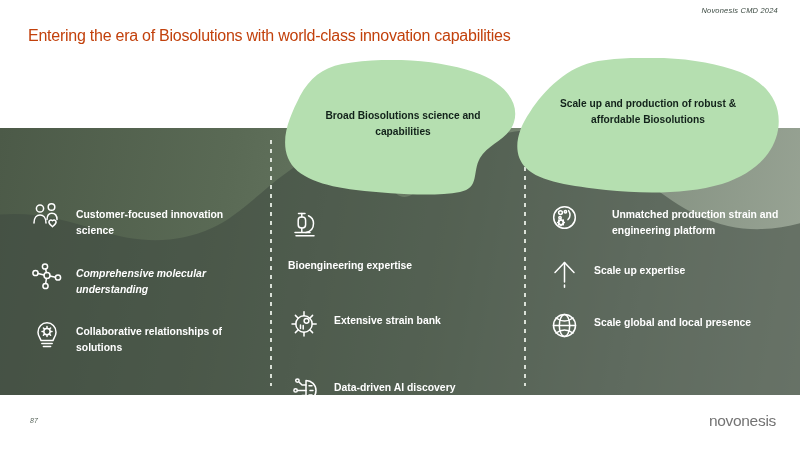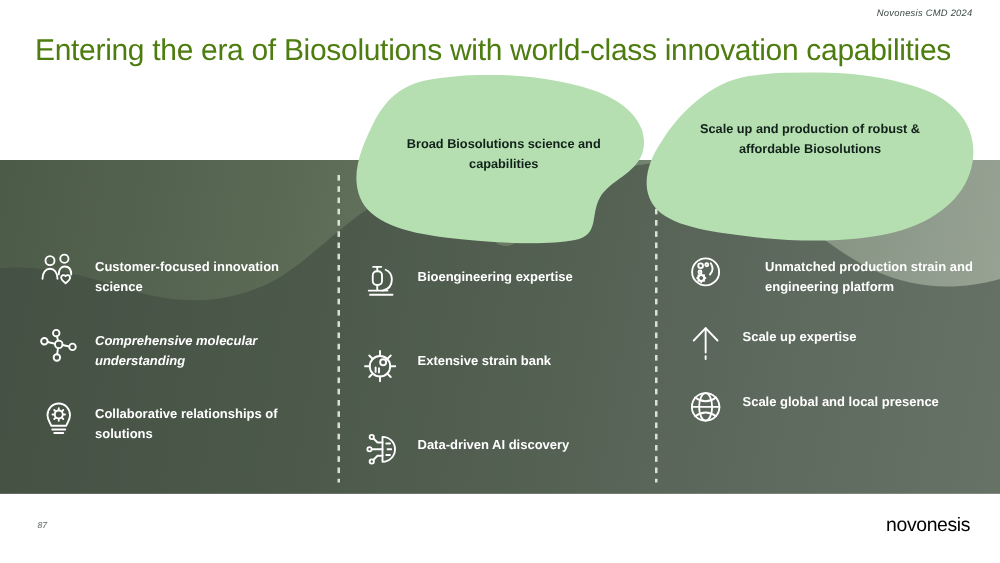--- a/index.html
+++ b/index.html
@@ -13,22 +13,22 @@
   #slide { position:absolute; inset:0; background:#ffffff; }
 
   
   .topnote {
     position:absolute; top:6px; right:22px;
     font-size:7.5px; font-style:italic; letter-spacing:.2px;
     color:#3c4a42;
   }
   .title {
     position:absolute; top:27px; left:28px;
-    font-size:24px; font-weight:400; letter-spacing:-.25px;
-    color:#4d7c0f; white-space:nowrap;
+    font-size:16px; font-weight:400; letter-spacing:-.25px;
+    color:#c2410c; white-space:nowrap;
   }
 
   
   .band {
     position:absolute; left:0; top:128px; width:800px; height:267px;
     background:linear-gradient(100deg,#4c5a48 0%,#5a6a55 28%,#6e7e69 55%,#869383 78%,#9aa596 100%);
     overflow:hidden;
   }
   .band .hill {
     position:absolute; left:-20px; top:-6px; width:850px; height:280px;
@@ -69,33 +69,33 @@
   .item { display:flex; align-items:flex-start; gap:12px; margin-bottom:26px; }
   .item .ic { flex:0 0 34px; height:34px; margin-top:-3px; }
   .item .ic svg { display:block; width:34px; height:34px; }
   .item .lbl {
     font-size:10.4px; font-weight:700; line-height:1.5;
     color:#ffffff; padding-top:3px;
   }
   .c1 .item:nth-child(1) { margin-bottom:25px; }
   .c1 .item:nth-child(2) { margin-bottom:24px;font-style:italic; }
   .c2 .item { margin-bottom:36px; }
-  .c2 .item:nth-child(1) { margin-top:8px; }
+  .c2 .item:nth-child(1) { margin-top:8px;flex-direction:column; }
   .c3 .item:nth-child(1) { margin-bottom:22px;gap:30px; }
   .c3 .item:nth-child(2) { margin-bottom:21px; }
 
   
   .pagenum {
     position:absolute; left:30px; bottom:26px;
     font-size:7px; color:#59665c; font-style:italic;
   }
   .logo {
     position:absolute; right:24px; bottom:20px;
     font-size:15.5px; font-weight:400; letter-spacing:-.3px;
-    color:#000000;
+    color:#737373;
   }
 </style>
 </head>
 <body>
 
 <div id="slide">
 
   <div class="topnote">Novonesis CMD 2024</div>
   <div class="title">Entering the era of Biosolutions with world-class innovation capabilities</div>
 

